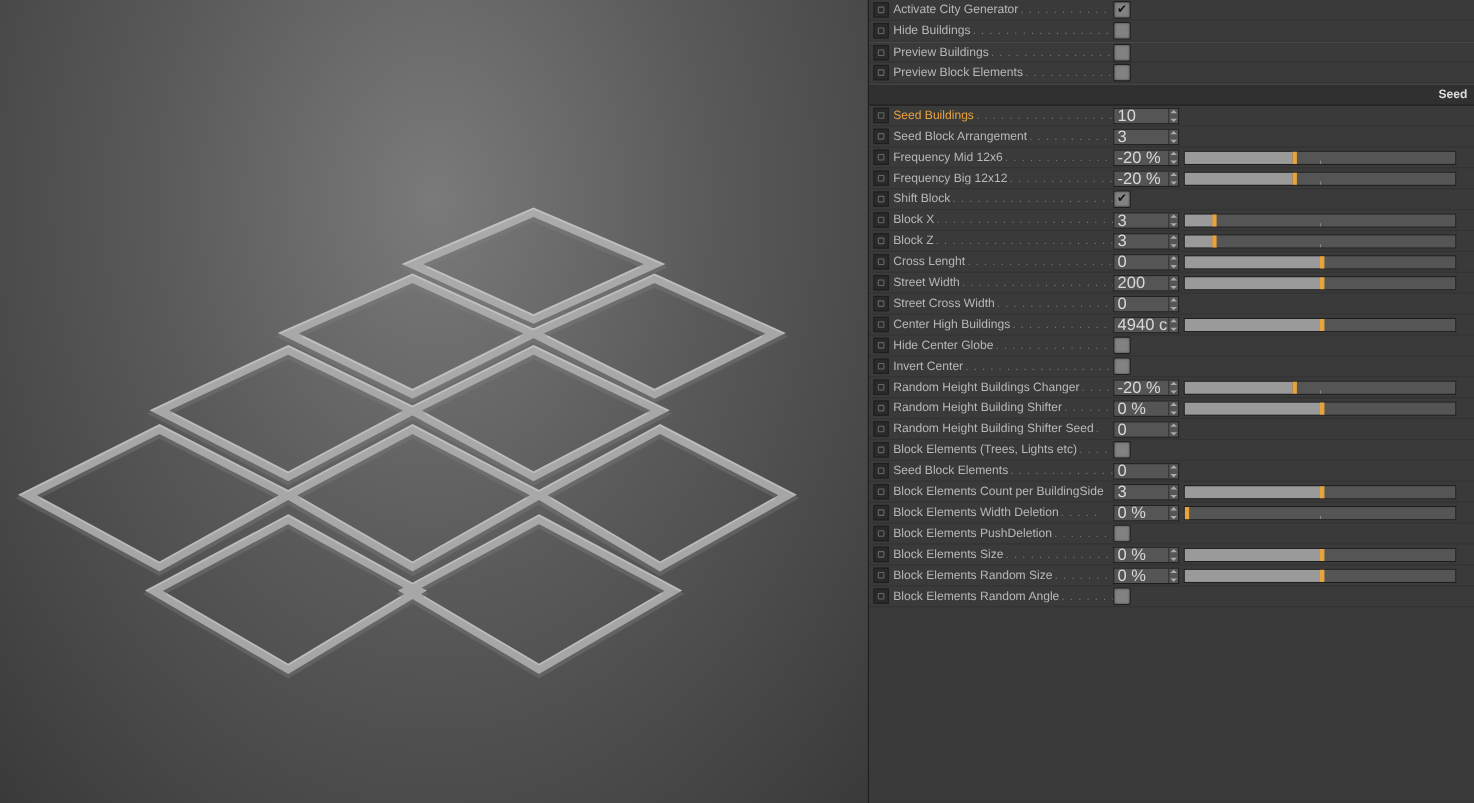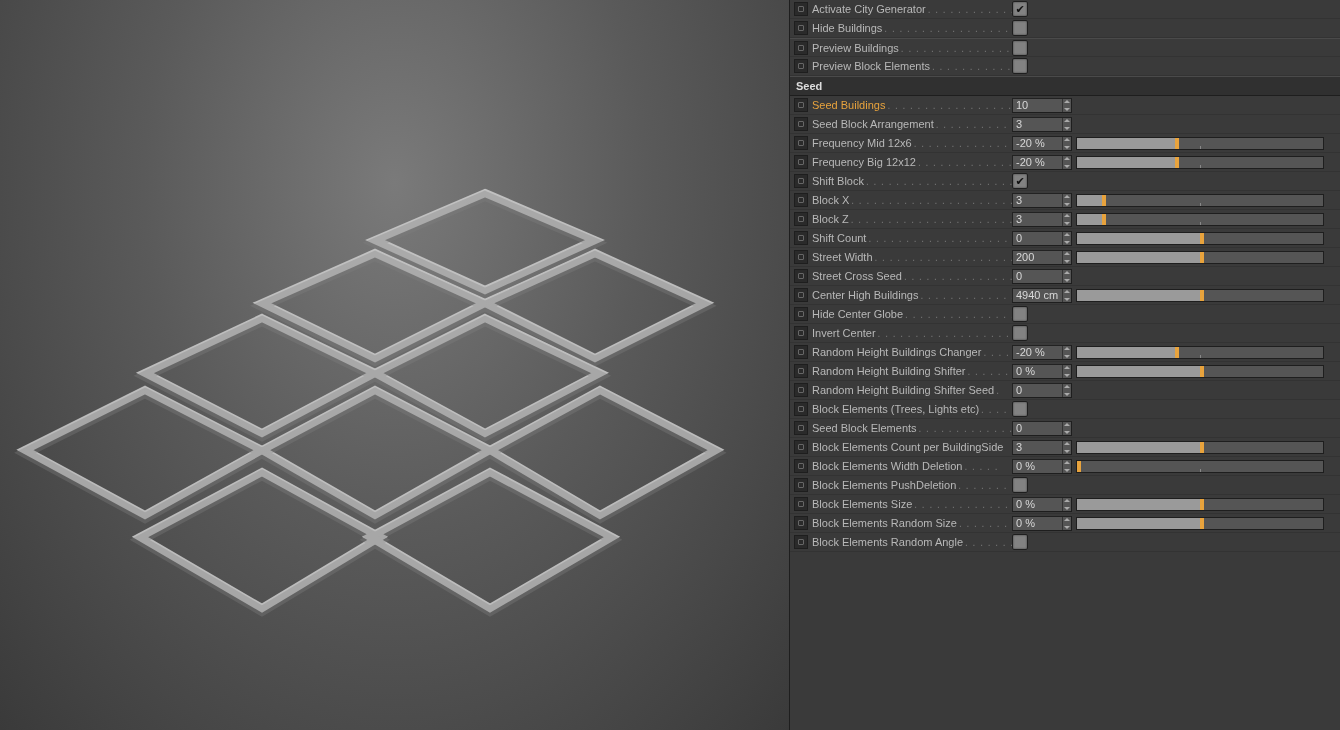--- a/index.html
+++ b/index.html
@@ -33,20 +33,21 @@
     border-left: 1px solid #1e1e1e;
     overflow: hidden;
   }
   .section-header {
     background: #303030;
     color: #dcdcdc;
     font-weight: bold;
     padding: 3px 6px 3px 6px;
     border-top: 1px solid #4a4a4a;
     border-bottom: 1px solid #1e1e1e;
+    text-align: right;
   }
   .row {
     display: flex;
     align-items: center;
     height: 19px;
     padding: 0 16px 0 4px;
     border-bottom: 1px solid #333;
     box-sizing: border-box;
   }
   .anim-box {
@@ -116,21 +117,21 @@
     position: relative;
     display: flex;
     align-items: center;
     box-sizing: border-box;
     margin-right: 4px;
   }
   .num-field .val {
     flex: 1;
     padding: 0 3px;
     color: #d8d8d8;
-    font-size: 11px;
+    font-size: 15px;
     overflow: hidden;
     white-space: nowrap;
   }
   .num-field .spin {
     width: 8px;
     height: 100%;
     border-left: 1px solid #333;
     display: flex;
     flex-direction: column;
     justify-content: space-between;
@@ -358,21 +359,21 @@
       </div>
     <div class="slider">
         <div class="fill" style="width:10%"></div>
         <div class="handle" style="left:10%"></div>
         <div class="tick" style="left:50%"></div>
       </div>
   </div>
   <div class="row">
     <div class="anim-box"></div>
     <div class="label-cell">
-        <span class="label-text">Shift Count</span>
+        <span class="label-text">Cross Lenght</span>
         <span class="dots">. . . . . . . . . . . . . . . . . . . . . . . . . . . . . . . . .</span>
       </div>
     <div class="num-field">
         <span class="val">0</span>
         <span class="spin"></span>
       </div>
     <div class="slider">
         <div class="fill" style="width:50%"></div>
         <div class="handle" style="left:50%"></div>
       </div>
@@ -388,21 +389,21 @@
         <span class="spin"></span>
       </div>
     <div class="slider">
         <div class="fill" style="width:50%"></div>
         <div class="handle" style="left:50%"></div>
       </div>
   </div>
   <div class="row">
     <div class="anim-box"></div>
     <div class="label-cell">
-        <span class="label-text">Street Cross Seed</span>
+        <span class="label-text">Street Cross Width</span>
         <span class="dots">. . . . . . . . . . . . . . . . . . . . . . . . . . . .</span>
       </div>
     <div class="num-field">
         <span class="val">0</span>
         <span class="spin"></span>
       </div>
   </div>
 
 
   <div class="row">

